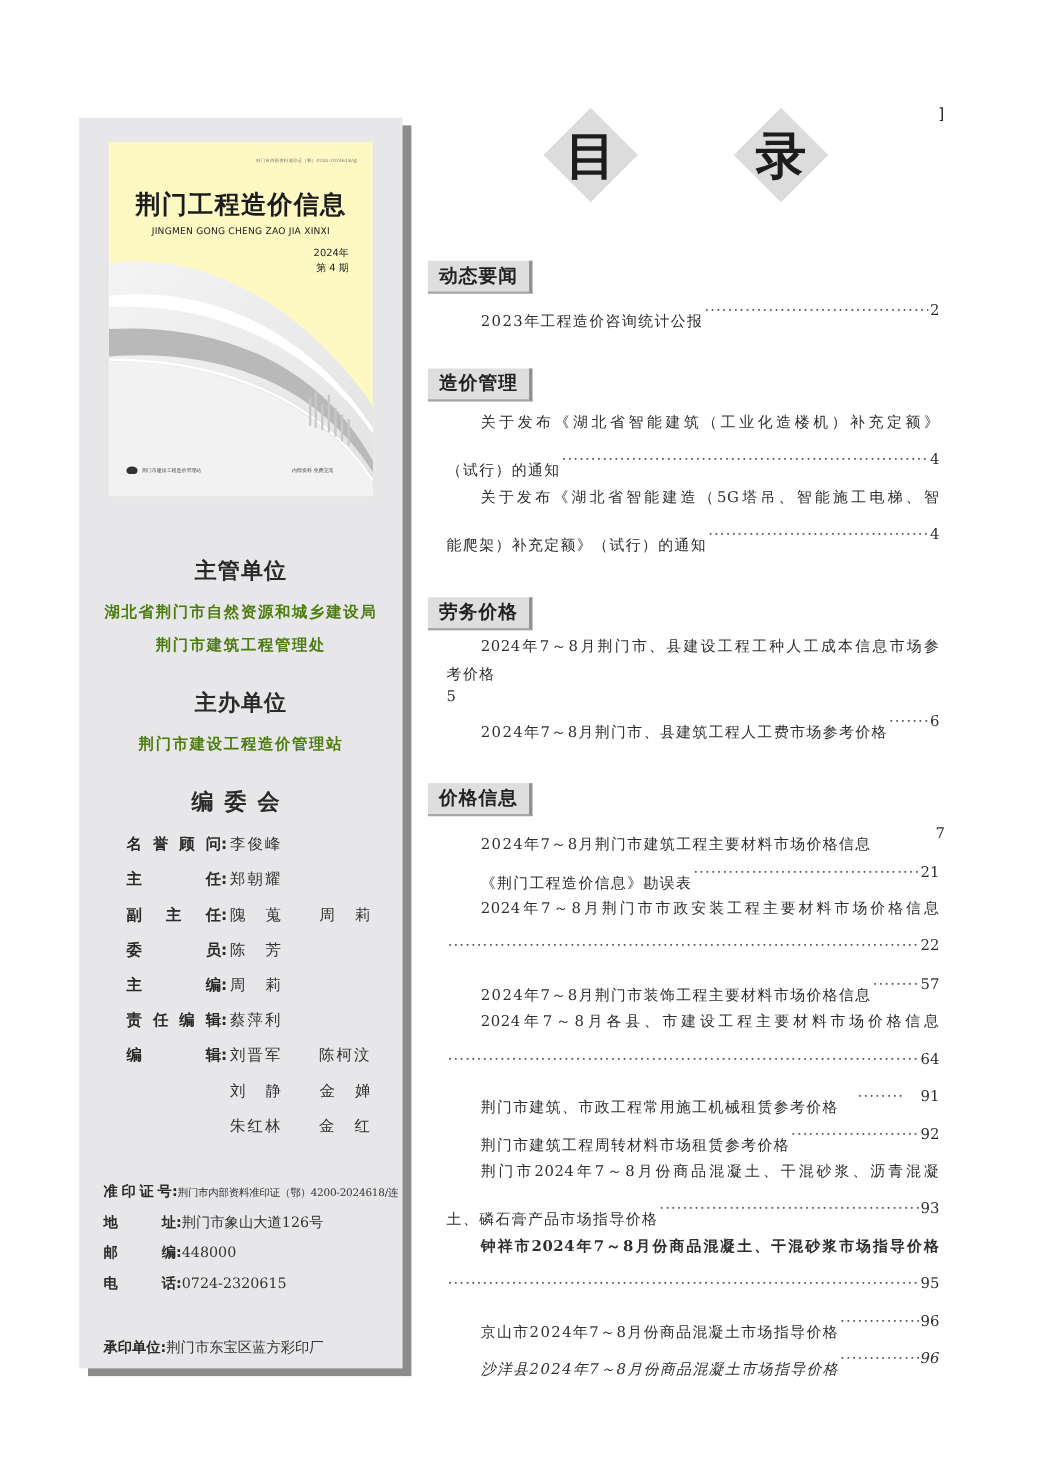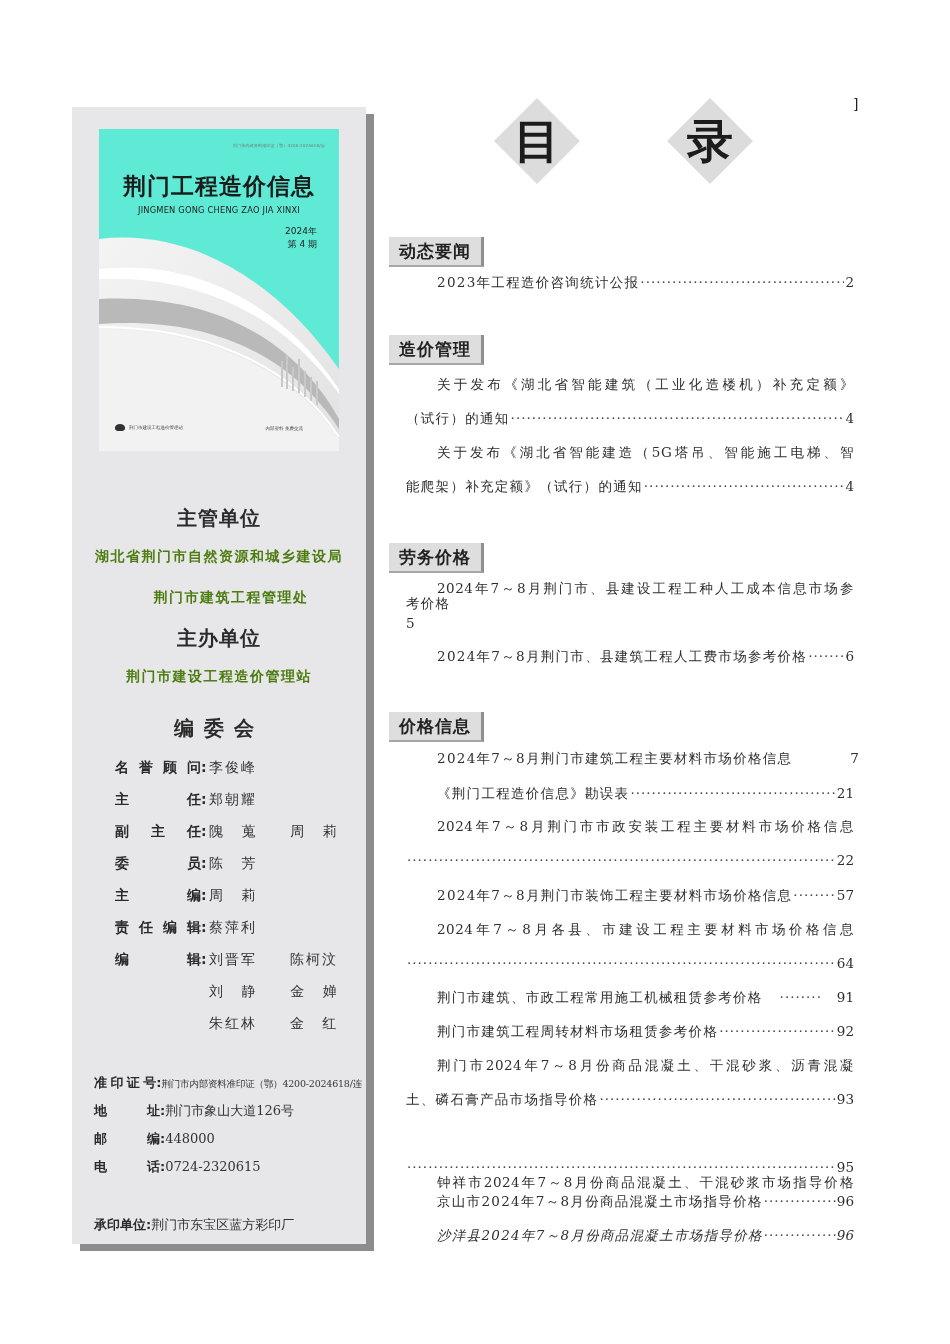--- a/index.html
+++ b/index.html
@@ -8,21 +8,21 @@
     font-family: "DejaVu Serif", "Liberation Serif", serif; color: #2a2a2a; overflow: hidden;
   }
   
   .panel {
     position: absolute; left: 72px; top: 107px; width: 294px; height: 1137px;
     background: #e7e7ea;
     box-shadow: 8px 7px 0 #8c8c8c;
   }
   .cover {
     position: absolute; left: 27px; top: 22px; width: 240px; height: 322px;
-    background: #5eead4; overflow: hidden; text-decoration: underline;
+    background: #fef9c3; overflow: hidden; text-decoration: underline;
   }
   .cover-tiny {
     position: absolute; right: 14px; top: 14px; font-size: 4px; color: #777;
     font-family: "DejaVu Sans", sans-serif; letter-spacing: 0.2px;
   }
   .cover-title {
     position: absolute; left: 0; right: 0; top: 42px; text-align: center;
     font-family: "DejaVu Serif", serif; font-weight: bold; font-size: 23px; color: #1c1c1c;
     letter-spacing: 1px;
   }
@@ -95,21 +95,21 @@
     background: #dedede; border-right: 3px solid #8f8f8f; border-bottom: 2px solid #a6a6a6;
     font-family: "DejaVu Sans", sans-serif; font-weight: bold; font-size: 17px; line-height: 28px;
     color: #222; letter-spacing: 1px; margin-top: 12px;
   }
   .entry {
     position: absolute; left: 406px; width: 448px; font-family: "DejaVu Serif", serif;
     font-size: 13.5px; color: #2e2e2e; white-space: nowrap; height: 20px; line-height: 20px;
   }
   .entry.indent { padding-left: 31px; width: 417px; }
   .entry.lead { display: flex; }
-  .entry.lead .txt { flex: 0 0 auto; letter-spacing: 1.3px; }
+  .entry.lead .txt { flex: 0 0 auto; letter-spacing: 1.3px; margin-top: 10px; }
   .entry.lead .dots {
     flex: 1 1 auto; overflow: hidden; color: #444; letter-spacing: 1px; margin: 0 1px;
   }
   .entry.lead .dots::before { content: "····································································································································"; }
   .entry.lead .pg { flex: 0 0 auto; }
   .entry.just { text-align: justify; text-align-last: justify; letter-spacing: 0.5px; }
 </style>
 </head>
 <body>
 
@@ -146,21 +146,21 @@
     </div>
     <div class="cover-foot-left">
       <span class="cover-logo"></span>
       <span>荆门市建设工程造价管理站</span>
     </div>
     <div class="cover-foot-right">内部资料 免费交流</div>
   </div>
 
   <div class="org-heading" style="top:398px;">主管单位</div>
   <div class="org-line" style="top:441px;">湖北省荆门市自然资源和城乡建设局</div>
-  <div class="org-line" style="top:482px;margin-left:12px;">荆门市建筑工程管理处</div>
+  <div class="org-line" style="top:471px;">荆门市建筑工程管理处</div>
 
   <div class="org-heading" style="top:518px;">主办单位</div>
   <div class="org-line" style="top:561px;">荆门市建设工程造价管理站</div>
 
   <div class="org-heading committee-title" style="top:608px;">编委会</div>
 
   <div class="staff" id="staff">
       <div class="staff-row">
         <span class="staff-role">
           <span>名</span>
@@ -358,21 +358,21 @@
       <span class="txt">荆门市建筑工程周转材料市场租赁参考价格</span>
       <span class="dots"></span>
       <span class="pg">92</span>
     </div>
     <div class="entry indent just" style="top: 1055px;">荆门市2024年7～8月份商品混凝土、干混砂浆、沥青混凝</div>
     <div class="entry lead" style="top: 1089px;">
       <span class="txt">土、磷石膏产品市场指导价格</span>
       <span class="dots"></span>
       <span class="pg">93</span>
     </div>
-    <div class="entry indent just" style="top: 1172px;">钟祥市2024年7～8月份商品混凝土、干混砂浆市场指导价格</div>
+    <div class="entry indent just" style="top: 1123px; font-weight: bold;">钟祥市2024年7～8月份商品混凝土、干混砂浆市场指导价格</div>
     <div class="entry lead" style="top: 1157px;">
       <span class="txt"></span>
       <span class="dots"></span>
       <span class="pg">95</span>
     </div>
     <div class="entry lead indent" style="top: 1191px;">
       <span class="txt">京山市2024年7～8月份商品混凝土市场指导价格</span>
       <span class="dots"></span>
       <span class="pg">96</span>
     </div>

